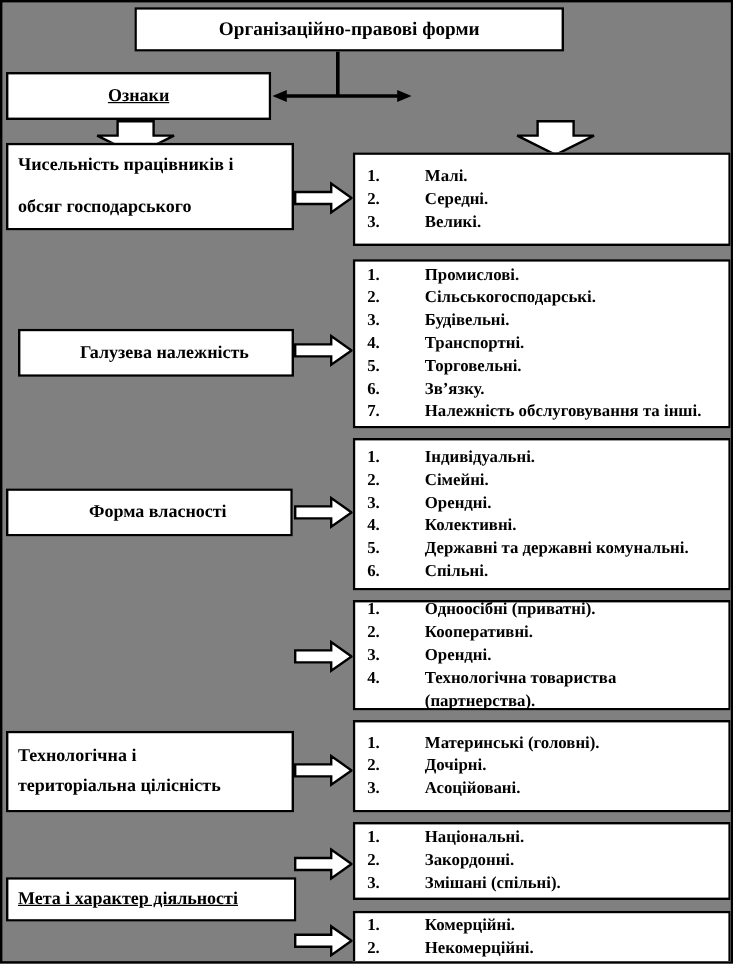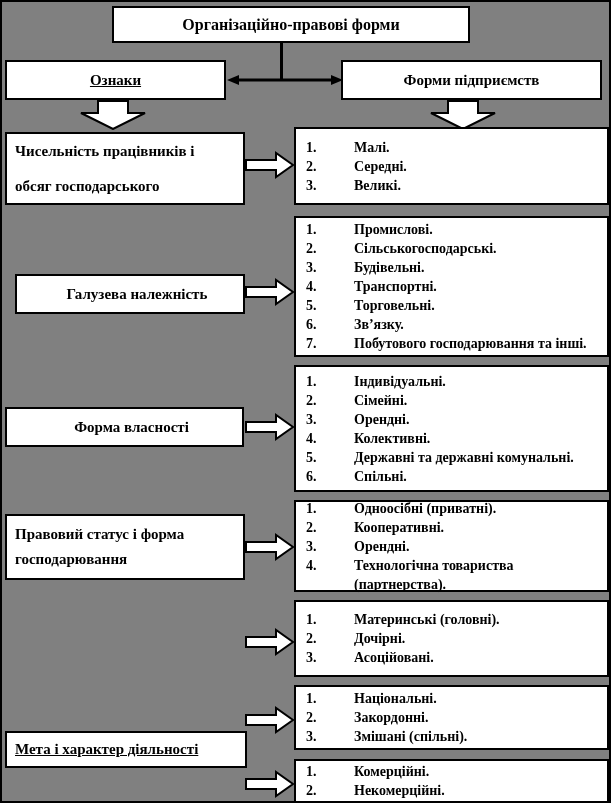--- a/index.html
+++ b/index.html
@@ -60,32 +60,29 @@
 
   <svg style="left:225px;top:71px;" width="116" height="14" viewBox="0 0 116 14">
     <line x1="9" y1="7" x2="107" y2="7" stroke="#000" stroke-width="3"></line>
     <polygon points="0,7 12,2 12,12" fill="#000"></polygon>
     <polygon points="116,7 104,2 104,12" fill="#000"></polygon>
   </svg>
 
   <div class="box hdr" style="left:3px;top:58px;width:221px;height:40px;text-decoration:underline;">
     <span>Ознаки</span>
   </div>
-  <div class="box hdr" style="left:339px;top:58px;width:261px;height:40px;">
-    <span>Форми підприємств</span>
-  </div>
 
   <svg style="left:78px;top:98px;" width="66" height="30" viewBox="0 0 66 30">
     <polygon points="18,1 48,1 48,13 65,13 33,29 1,13 18,13" fill="#fff" stroke="#000" stroke-width="2"></polygon>
   </svg>
   <svg style="left:428px;top:98px;" width="66" height="30" viewBox="0 0 66 30">
     <polygon points="18,1 48,1 48,13 65,13 33,29 1,13 18,13" fill="#fff" stroke="#000" stroke-width="2"></polygon>
   </svg>
 
-  <div class="box lbl wide" style="left:3px;top:130px;width:240px;height:73px;">
+  <div class="box lbl wide" style="left:3px;top:117px;width:240px;height:73px;">
       <div>Чисельність працівників і</div>
       <div>обсяг господарського</div>
     </div>
   <svg style="left:243px;top:149px;" width="50" height="28" viewBox="0 0 50 28">
     <polygon points="1,9 31,9 31,2 48,14 31,26 31,19 1,19" fill="#fff" stroke="#000" stroke-width="2"></polygon>
   </svg>
   <div class="box items" style="left:292px;top:125px;width:315px;height:78px;">
       <div class="li">
         <span class="num">1.</span>
         <span class="txt">Малі.</span>
@@ -126,21 +123,21 @@
       <div class="li">
         <span class="num">5.</span>
         <span class="txt">Торговельні.</span>
       </div>
       <div class="li">
         <span class="num">6.</span>
         <span class="txt">Зв’язку.</span>
       </div>
       <div class="li">
         <span class="num">7.</span>
-        <span class="txt">Побутового господарювання та інші.</span>
+        <span class="txt">Належність обслуговування та інші.</span>
       </div>
     </div>
 
   <div class="box lbl center" style="left:3px;top:405px;width:239px;height:40px;">
       <div>Форма власності</div>
     </div>
   <svg style="left:243px;top:411px;" width="50" height="28" viewBox="0 0 50 28">
     <polygon points="1,9 31,9 31,2 48,14 31,26 31,19 1,19" fill="#fff" stroke="#000" stroke-width="2"></polygon>
   </svg>
   <div class="box items" style="left:292px;top:363px;width:315px;height:127px;">
@@ -163,24 +160,20 @@
       <div class="li">
         <span class="num">5.</span>
         <span class="txt">Державні та державні комунальні.</span>
       </div>
       <div class="li">
         <span class="num">6.</span>
         <span class="txt">Спільні.</span>
       </div>
     </div>
 
-  <div class="box lbl" style="left:3px;top:512px;width:240px;height:66px;">
-      <div>Правовий статус і форма</div>
-      <div>господарювання</div>
-    </div>
   <svg style="left:243px;top:531px;" width="50" height="28" viewBox="0 0 50 28">
     <polygon points="1,9 31,9 31,2 48,14 31,26 31,19 1,19" fill="#fff" stroke="#000" stroke-width="2"></polygon>
   </svg>
   <div class="box items" style="left:292px;top:498px;width:315px;height:92px;">
       <div class="li">
         <span class="num">1.</span>
         <span class="txt">Одноосібні (приватні).</span>
       </div>
       <div class="li">
         <span class="num">2.</span>
@@ -189,20 +182,24 @@
       <div class="li">
         <span class="num">3.</span>
         <span class="txt">Орендні.</span>
       </div>
       <div class="li">
         <span class="num">4.</span>
         <span class="txt">Технологічна товариства (партнерства).</span>
       </div>
     </div>
 
+  <div class="box lbl" style="left:3px;top:607px;width:240px;height:68px;">
+      <div>Технологічна і</div>
+      <div>територіальна цілісність</div>
+    </div>
   <svg style="left:243px;top:626px;" width="50" height="28" viewBox="0 0 50 28">
     <polygon points="1,9 31,9 31,2 48,14 31,26 31,19 1,19" fill="#fff" stroke="#000" stroke-width="2"></polygon>
   </svg>
   <div class="box items" style="left:292px;top:598px;width:315px;height:77px;">
       <div class="li">
         <span class="num">1.</span>
         <span class="txt">Материнські (головні).</span>
       </div>
       <div class="li">
         <span class="num">2.</span>

